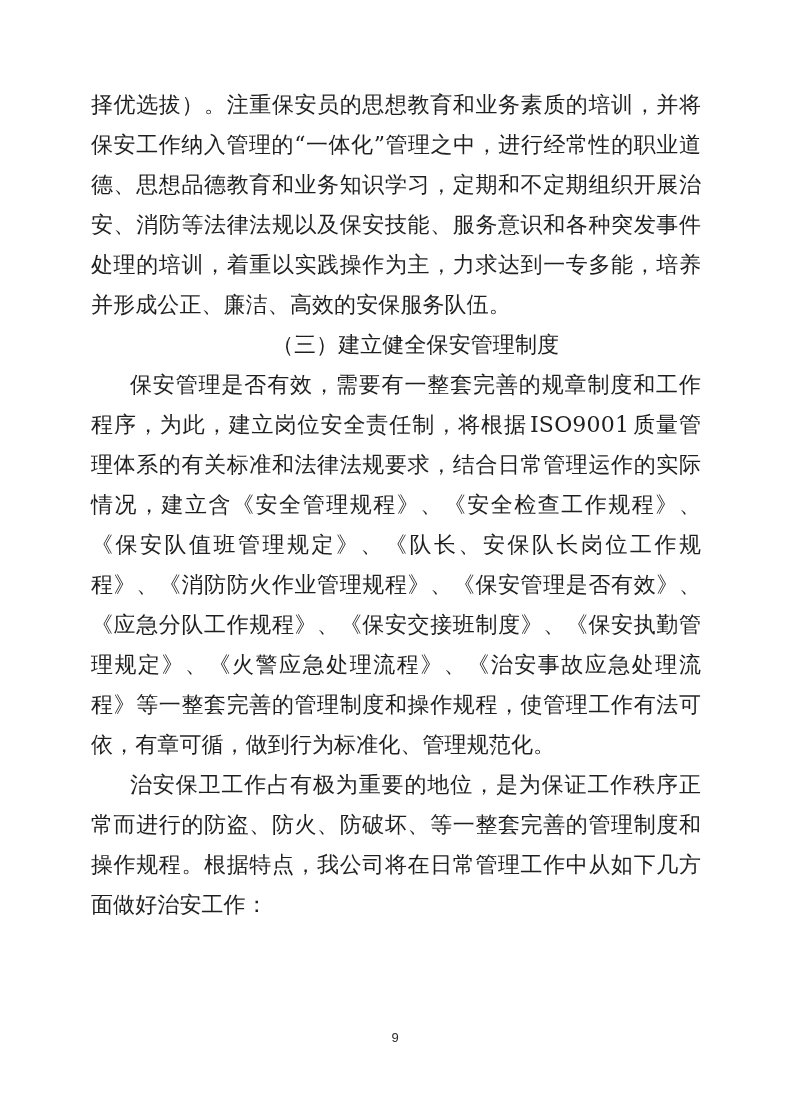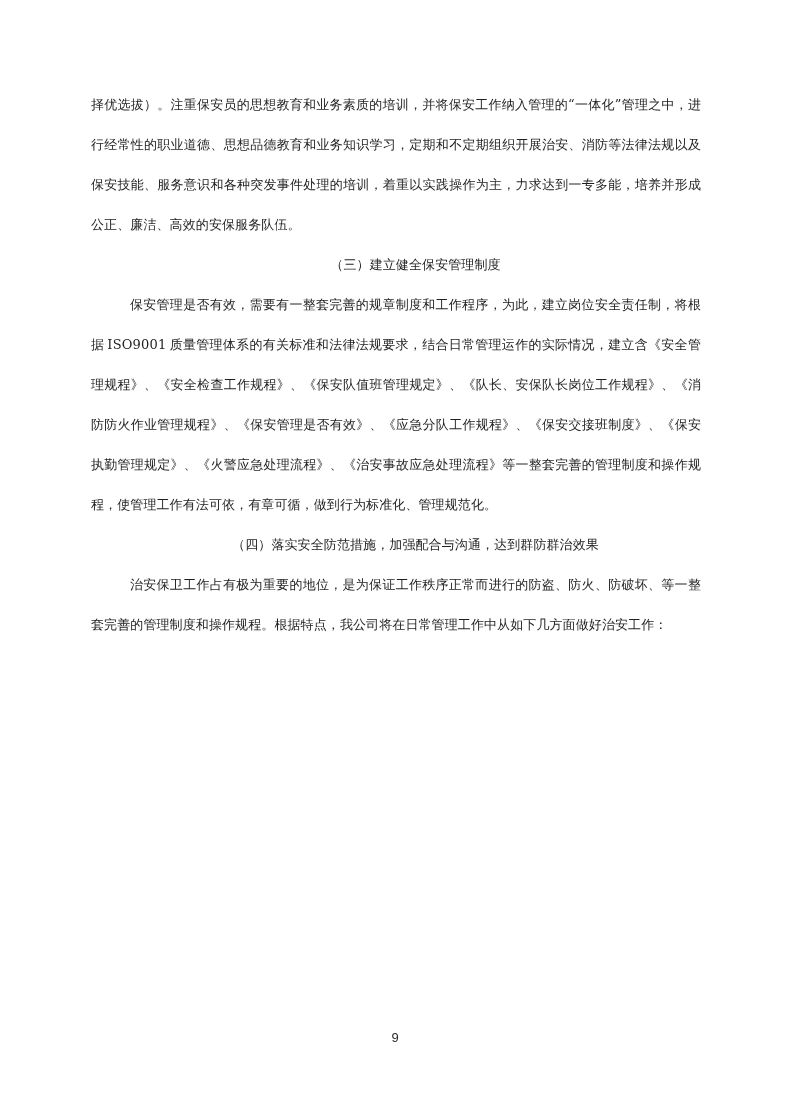--- a/index.html
+++ b/index.html
@@ -23,21 +23,21 @@
   .text-column {
     position: absolute;
     left: 91px;
     top: 85px;
     width: 610px;
   }
 
   
   .para {
     margin: 0;
-    font-size: 13px;
+    font-size: 22px;
     line-height: 40px;
     text-align: justify;
     text-justify: inter-character;
     letter-spacing: 0.1px;
     color: #1f1f1f;
     word-break: break-all;
     font-family: "DejaVu Serif", "Liberation Serif", serif;
   }
 
   
@@ -90,21 +90,20 @@
 <div class="page">
 
   <div class="text-column">
 
     <p class="para cont">择优选拔）。注重保安员的思想教育和业务素质的培训，并将保安工作纳入管理的“一体化”管理之中，进行经常性的职业道德、思想品德教育和业务知识学习，定期和不定期组织开展治安、消防等法律法规以及保安技能、服务意识和各种突发事件处理的培训，着重以实践操作为主，力求达到一专多能，培养并形成公正、廉洁、高效的安保服务队伍。</p>
 
     <p class="para heading">（三）建立健全保安管理制度</p>
 
     <p class="para indent"><span>保安管理是否有效，需要有一整套完善的规章制度和工作程序，为此，建立岗位安全责任制，将根据</span><span class="latin">ISO9001</span><span>质量管理体系的有关标准和法律法规要求，结合日常管理运作的实际情况，建立含《安全管理规程》、《安全检查工作规程》、《保安队值班管理规定》、《队长、安保队长岗位工作规程》、《消防防火作业管理规程》、《保安管理是否有效》、《应急分队工作规程》、《保安交接班制度》、《保安执勤管理规定》、《火警应急处理流程》、《治安事故应急处理流程》等一整套完善的管理制度和操作规程，使管理工作有法可依，有章可循，做到行为标准化、管理规范化。</span></p>
 
-    <p class="para heading">（四）落实安全防范措施，加强配合与沟通，达到群防群治效果</p>
 
     <p class="para indent">治安保卫工作占有极为重要的地位，是为保证工作秩序正常而进行的防盗、防火、防破坏、等一整套完善的管理制度和操作规程。根据特点，我公司将在日常管理工作中从如下几方面做好治安工作：</p>
 
 
 
   </div>
 
   <div class="page-number">9</div>
 
 </div>

